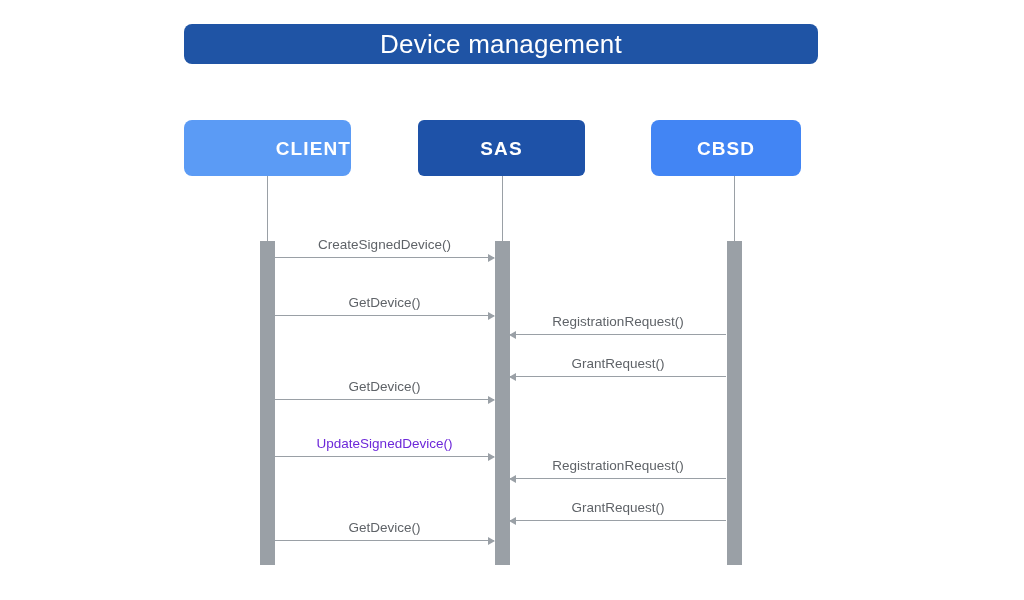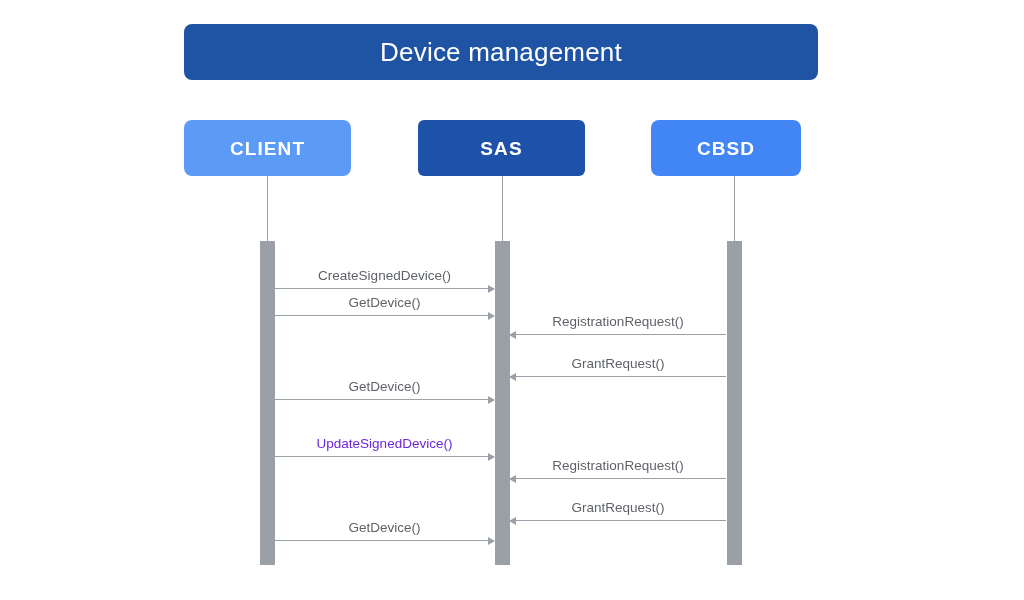--- a/index.html
+++ b/index.html
@@ -22,21 +22,21 @@
     height: 600px;
     background: #ffffff;
   }
 
   
   .title-bar {
     position: absolute;
     left: 184px;
     top: 24px;
     width: 634px;
-    height: 56px;
+    height: 40px;
     background: #1f54a5;
     border-radius: 8px;
     display: flex;
     align-items: center;
     justify-content: center;
     box-sizing: border-box;
   }
   .title-bar .title-text {
     color: #ffffff;
     font-size: 26px;
@@ -121,42 +121,42 @@
 </head>
 <body>
 
 <div class="canvas">
 
   <div class="title-bar">
     <span class="title-text">Device management</span>
   </div>
 
   <div id="participants-layer">
-      <div class="participant" style="left: 184px; width: 167px; background: rgb(91, 155, 245);">
+      <div class="participant" style="left: 184px; width: 167px; background: rgb(91, 155, 245); justify-content: flex-end;">
         <span class="participant-label">CLIENT</span>
       </div>
       <div class="participant" style="left: 418px; width: 167px; background: rgb(30, 82, 168); border-radius: 6px;">
         <span class="participant-label">SAS</span>
       </div>
       <div class="participant" style="left: 651px; width: 150px; background: rgb(66, 133, 244);">
         <span class="participant-label">CBSD</span>
       </div>
     </div>
 
   <div id="lifelines-layer">
       <div class="lifeline" style="left: 267px; top: 176px; height: 65px; background: rgb(154, 160, 166);"></div>
       <div class="lifeline" style="left: 502px; top: 176px; height: 65px; background: rgb(154, 160, 166);"></div>
       <div class="lifeline" style="left: 734px; top: 176px; height: 65px; background: rgb(154, 160, 166);"></div>
       <div class="activation" style="left: 260px; top: 241px; height: 324px; background: rgb(154, 160, 166);"></div>
       <div class="activation" style="left: 495px; top: 241px; height: 324px; background: rgb(154, 160, 166);"></div>
       <div class="activation" style="left: 727px; top: 241px; height: 324px; background: rgb(154, 160, 166);"></div>
     </div>
 
   <div id="messages-layer">
-      <div class="message dir-right" style="left: 275px; top: 288px; width: 219px;">
+      <div class="message dir-right" style="left: 275px; top: 257px; width: 219px;">
         <div class="msg-line" style="background: rgb(154, 160, 166);"></div>
         <div class="arrow-head"></div>
         <div class="msg-label" style="color: rgb(95, 99, 104);">CreateSignedDevice()</div>
       </div>
       <div class="message dir-right" style="left: 275px; top: 315px; width: 219px;">
         <div class="msg-line" style="background: rgb(154, 160, 166);"></div>
         <div class="arrow-head"></div>
         <div class="msg-label" style="color: rgb(95, 99, 104);">GetDevice()</div>
       </div>
       <div class="message dir-left" style="left: 510px; top: 334px; width: 216px;">

